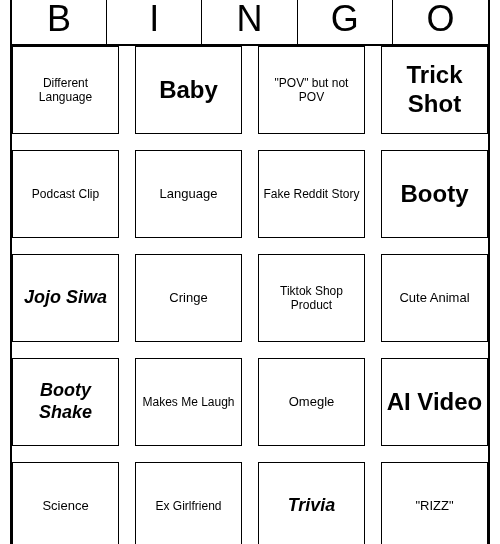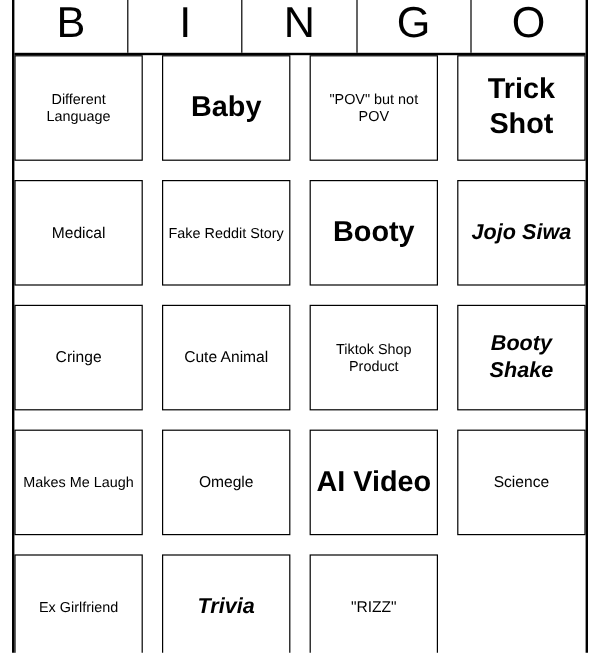--- a/index.html
+++ b/index.html
@@ -84,27 +84,28 @@
       <div class="bingo-header-cell">I</div>
       <div class="bingo-header-cell">N</div>
       <div class="bingo-header-cell">G</div>
       <div class="bingo-header-cell">O</div>
     </div>
   <div class="bingo-grid">
   <div class="bingo-cell small-text">Different Language</div>
       <div class="bingo-cell large-text">Baby</div>
       <div class="bingo-cell small-text">"POV" but not POV</div>
       <div class="bingo-cell large-text">Trick Shot</div>
-      <div class="bingo-cell">Medical</div>
+      <div class="bingo-cell small-text">Podcast Clip</div>
+      <div class="bingo-cell">Language</div>
       <div class="bingo-cell small-text">Fake Reddit Story</div>
       <div class="bingo-cell large-text">Booty</div>
       <div class="bingo-cell medium-text">Jojo Siwa</div>
       <div class="bingo-cell">Cringe</div>
+      <div class="bingo-cell small-text">Tiktok Shop Product</div>
       <div class="bingo-cell">Cute Animal</div>
-      <div class="bingo-cell small-text">Tiktok Shop Product</div>
       <div class="bingo-cell medium-text">Booty Shake</div>
       <div class="bingo-cell small-text">Makes Me Laugh</div>
       <div class="bingo-cell">Omegle</div>
       <div class="bingo-cell large-text">AI Video</div>
       <div class="bingo-cell">Science</div>
       <div class="bingo-cell small-text">Ex Girlfriend</div>
       <div class="bingo-cell medium-text">Trivia</div>
       <div class="bingo-cell">"RIZZ"</div>
     </div>
 </div>

